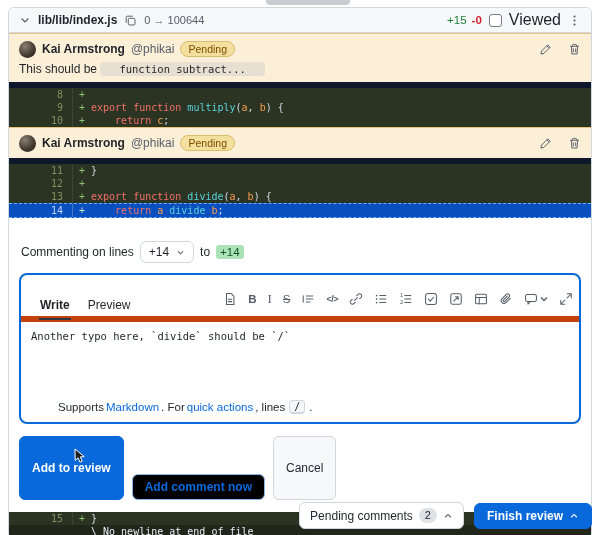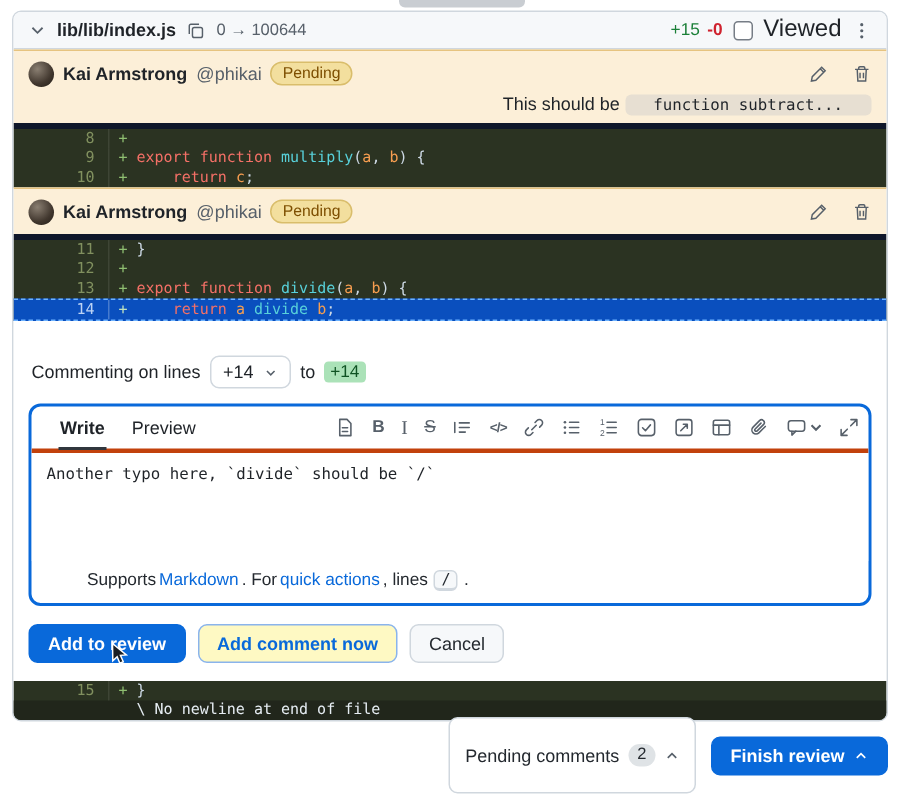--- a/index.html
+++ b/index.html
@@ -16,21 +16,21 @@
   .fpath { font-weight:bold; font-size:12px; color:#1f2328; }
   .fmode { color:#57606a; font-size:11px; }
   .spacer { flex:1; }
   .adds { color:#1a7f37; font-weight:normal; font-size:11.5px; }
   .dels { color:#cf222e; font-weight:bold; font-size:11.5px; margin-left:-2px; }
   .checkbox { width:13px; height:13px; border:1px solid #767d86; border-radius:3px; background:#fff; }
   .viewed { font-size:16px; color:#1f2328; }
   svg.i { display:block; }
 
   
-  .comment { background:#fcefd8; border-top:1px solid #e6c37f; border-bottom:4px solid #0f172a; padding:6px 10px 6px 10px;text-align:right; }
+  .comment { background:#fcefd8; border-top:1px solid #e6c37f; border-bottom:6px solid #0f172a; padding:6px 10px 6px 10px; }
   .comment:first-of-type { border-top:none; }
   .c-head { display:flex; align-items:center; gap:6px; height:18px; }
   .avatar { width:17px; height:17px; border-radius:50%; background:radial-gradient(circle at 35% 30%, #8a7f72 0%, #41372e 60%, #211c17 100%); flex:none; }
   .c-author { font-weight:bold; font-size:12px; }
   .c-handle { color:#57606a; font-size:12px; }
   .badge { font-size:10.5px; color:#7d4e00; background:#f3df9e; border:1px solid #d9bd6b; border-radius:10px; padding:0 7px; line-height:14px; height:16px; display:flex; align-items:center; }
   .c-icons { display:flex; gap:16px; color:#57606a; }
   .c-body { margin-top:4px; font-size:12px; color:#1f2328; }
   .chip { font-family:"DejaVu Sans Mono",monospace; font-size:10.5px; background:rgba(175,184,193,0.28); padding:1px 19px; border-radius:4px; }
 
@@ -48,42 +48,42 @@
   .drow.nonewline .gut { border-right-color:transparent; }
 
   
   .form-section { background:#fff; padding:20px 10px 12px 10px; }
   .commenting { display:flex; align-items:center; gap:6px; margin:3px 0 10px 2px; font-size:12px; }
   .sel { display:inline-flex; align-items:center; gap:7px; border:1px solid #d0d7de; border-radius:6px; padding:3px 8px; background:#fff; color:#1f2328; }
   .sel .fh-icon { color:#57606a; }
   .tochip { background:#abe2b8; color:#0f5323; padding:1px 4px; border-radius:3px; font-size:11.5px; }
 
   .editor { border:2px solid #0969da; border-radius:8px; overflow:hidden; background:#fff; }
-  .tabbar { display:flex; align-items:center; border-bottom:3px solid #c2410c; padding:0 6px 0 10px; height:31px; }
+  .tabbar { display:flex; align-items:flex-start; border-bottom:6px solid #c2410c; padding:0 6px 0 10px; height:31px;margin-top:16px; }
   .tab { padding:7px 9px 8px 9px; color:#1f2328; cursor:pointer; position:relative; font-size:12px; }
   .tab.active { font-weight:bold; }
   .tab.active::after { content:""; position:absolute; left:8px; right:8px; bottom:0; height:2px; background:#30363d; }
   .toolbar { margin-left:auto; display:flex; align-items:center; gap:11px; color:#57606a; }
   .tb { display:flex; align-items:center; gap:2px; cursor:pointer; }
   .tbt { font-size:11.5px; font-weight:bold; font-style:normal; color:#57606a; }
   .ta { display:block; width:100%; height:72px; border:none; outline:none; resize:none; padding:8px 10px; font-family:"DejaVu Sans Mono",monospace; font-size:10.5px; color:#1f2328; background:#fff; }
   .ed-footer { padding:6px 10px 8px 10px; font-size:11.5px; color:#24292f; display:flex; align-items:center; gap:2px;margin-left:27px; }
   .ed-footer a { color:#0969da; text-decoration:none; }
   .ed-footer kbd { font-family:"DejaVu Sans Mono",monospace; font-size:10px; border:1px solid #d0d7de; border-bottom-width:2px; border-radius:4px; padding:0 4px; background:#f6f8fa; margin:0 2px; }
 
   .btn-row { display:flex; gap:8px; margin-top:12px; }
   .btn { font-size:12px; font-weight:bold; border-radius:6px; padding:5px 12px; border:1px solid transparent; cursor:pointer; display:inline-flex; align-items:center; gap:6px; font-family:inherit; }
   .btn.primary { background:#0969da; color:#fff; border-color:#0969da; position:relative; }
-  .btn.outline { background:#fef9c3; color:#0969da; border-color:#8ab4ec; }
+  .btn.outline { background:#000000; color:#0969da; border-color:#8ab4ec;margin-top:38px; }
   .btn.default { background:#f6f8fa; color:#24292f; border-color:#d0d7de; font-weight:normal; }
   .cursor-svg { position:absolute; left:54px; top:11px; pointer-events:none; }
 
   
   .review-footer { position:absolute; right:8px; bottom:6px; display:flex; gap:10px; align-items:center; }
-  .btn.ghost { background:#fff; color:#24292f; border-color:#d0d7de; font-weight:normal; padding:17px 10px; }
+  .btn.ghost { background:#fff; color:#24292f; border-color:#d0d7de; font-weight:normal; padding:5px 10px; }
   .count { background:rgba(175,184,193,0.4); border-radius:10px; padding:0 6px; font-size:11px; color:#24292f; line-height:15px; }
   .chev-up { display:flex; align-items:center; }
 </style>
 </head>
 <body>
 
 <div class="stage">
   <div class="scroll-pill"></div>
 
   <div class="card">

